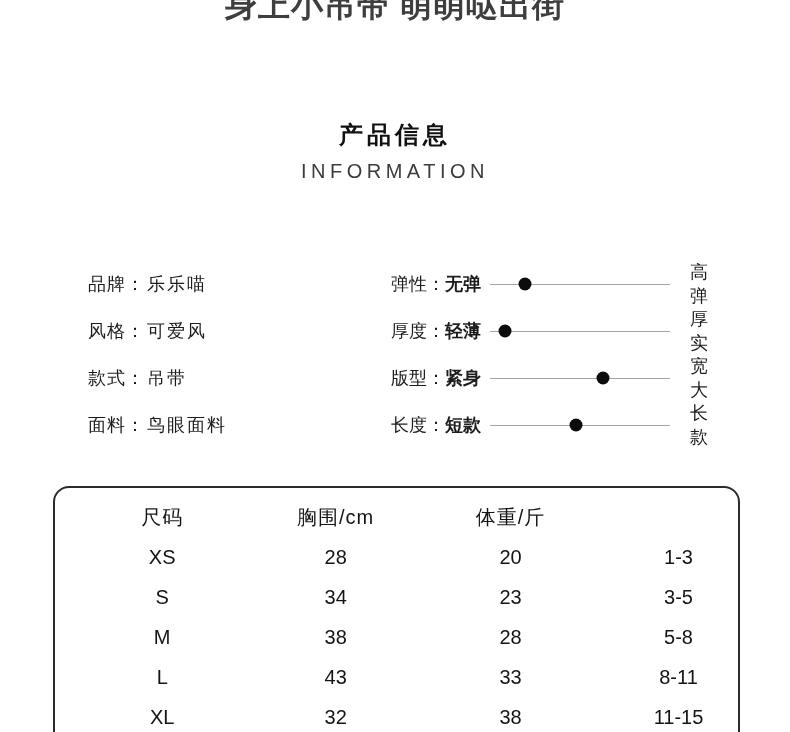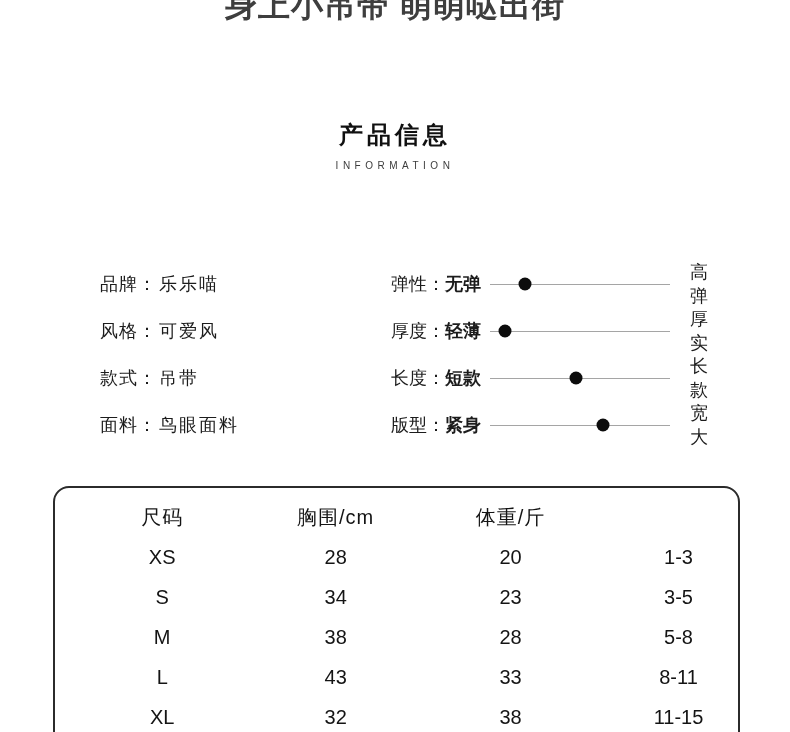--- a/index.html
+++ b/index.html
@@ -19,23 +19,23 @@
   }
   
   .banner{
     position:absolute;top:-11px;left:0;width:790px;
     text-align:center;font-size:32px;line-height:32px;font-weight:700;
     color:var(--banner);white-space:nowrap;letter-spacing:1px;
   }
   
   .title-block{position:absolute;top:119px;left:0;width:790px;text-align:center;}
   .title{margin:0;font-size:24px;font-weight:700;letter-spacing:4px;color:#101010;}
-  .subtitle{margin-top:9px;font-size:10px;letter-spacing:4.5px;color:#3c3c3c;}
+  .subtitle{margin-top:9px;font-size:20px;letter-spacing:4.5px;color:#3c3c3c;}
   
-  .attrs{position:absolute;left:100px;top:272px;}
+  .attrs{position:absolute;left:88px;top:272px;}
   .attr-row{height:24px;margin-bottom:23px;display:flex;align-items:center;font-size:18px;}
   .attr-label{letter-spacing:1px;}
   .attr-value{margin-left:2px;letter-spacing:2px;}
   
   .sliders{position:absolute;left:391px;top:272px;width:330px;}
   .slider-row{height:24px;margin-bottom:23px;display:flex;align-items:center;font-size:18px;}
   .slider-label{width:54px;flex:none;}
   .slider-left{width:44px;flex:none;font-weight:bold;}
   .slider-track{position:relative;width:180px;height:24px;flex:none;margin-left:1px;}
   .slider-line{position:absolute;left:0;right:0;top:50%;height:1px;background:var(--line);}
@@ -99,36 +99,36 @@
       <div class="slider-row">
         <span class="slider-label">厚度：</span>
         <span class="slider-left">轻薄</span>
         <div class="slider-track">
           <div class="slider-line"></div>
           <div class="slider-dot" style="left: 8.5%;"></div>
         </div>
         <span class="slider-right">厚实</span>
       </div>
       <div class="slider-row">
+        <span class="slider-label">版型：</span>
+        <span class="slider-left">紧身</span>
+        <div class="slider-track">
+          <div class="slider-line"></div>
+          <div class="slider-dot" style="left: 62.5%;"></div>
+        </div>
+        <span class="slider-right">宽大</span>
+      </div>
+      <div class="slider-row">
         <span class="slider-label">长度：</span>
         <span class="slider-left">短款</span>
         <div class="slider-track">
           <div class="slider-line"></div>
           <div class="slider-dot" style="left: 47.5%;"></div>
         </div>
         <span class="slider-right">长款</span>
-      </div>
-      <div class="slider-row">
-        <span class="slider-label">版型：</span>
-        <span class="slider-left">紧身</span>
-        <div class="slider-track">
-          <div class="slider-line"></div>
-          <div class="slider-dot" style="left: 62.5%;"></div>
-        </div>
-        <span class="slider-right">宽大</span>
       </div>
     </div>
 
   <div class="size-table" id="size-table">
       <div class="trow thead">
         <div class="cell">尺码</div>
         <div class="cell">胸围/cm</div>
         <div class="cell">体重/斤</div>
       </div>
       <div class="trow">

